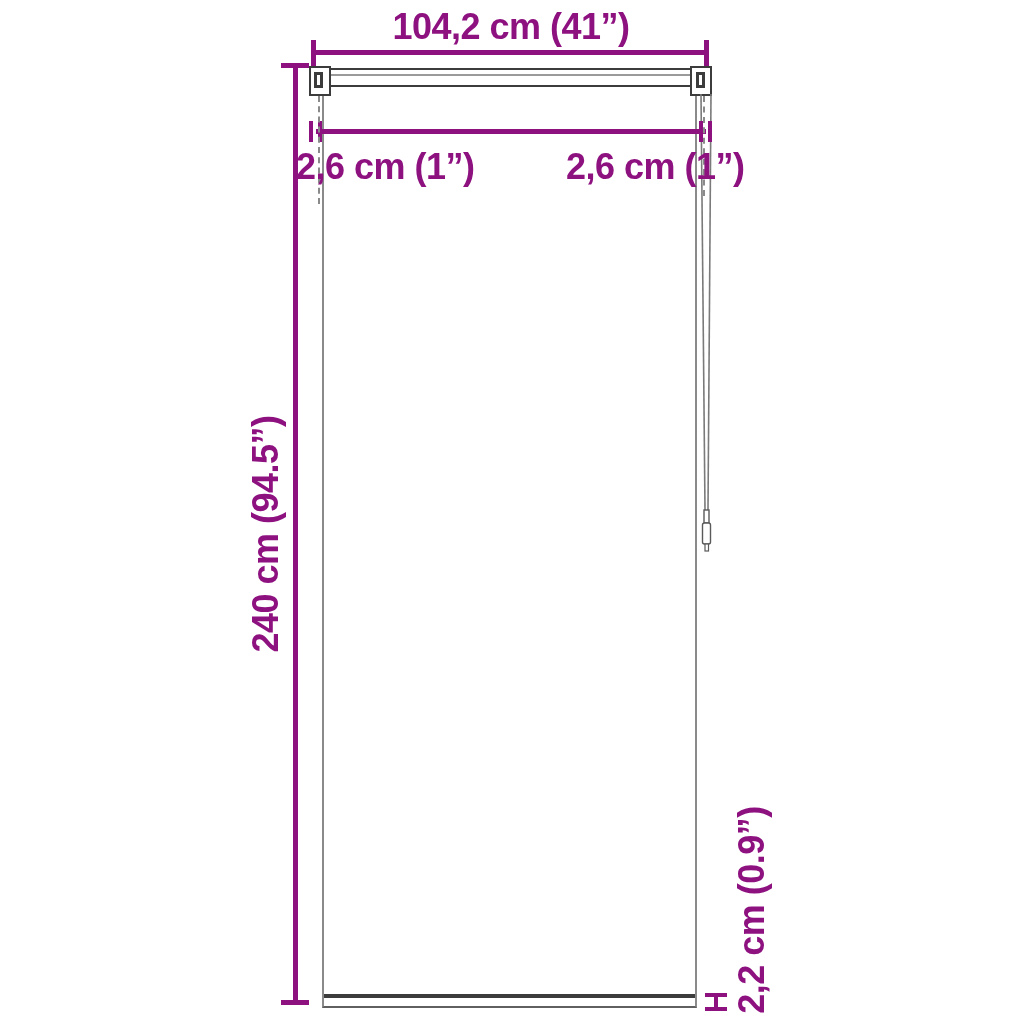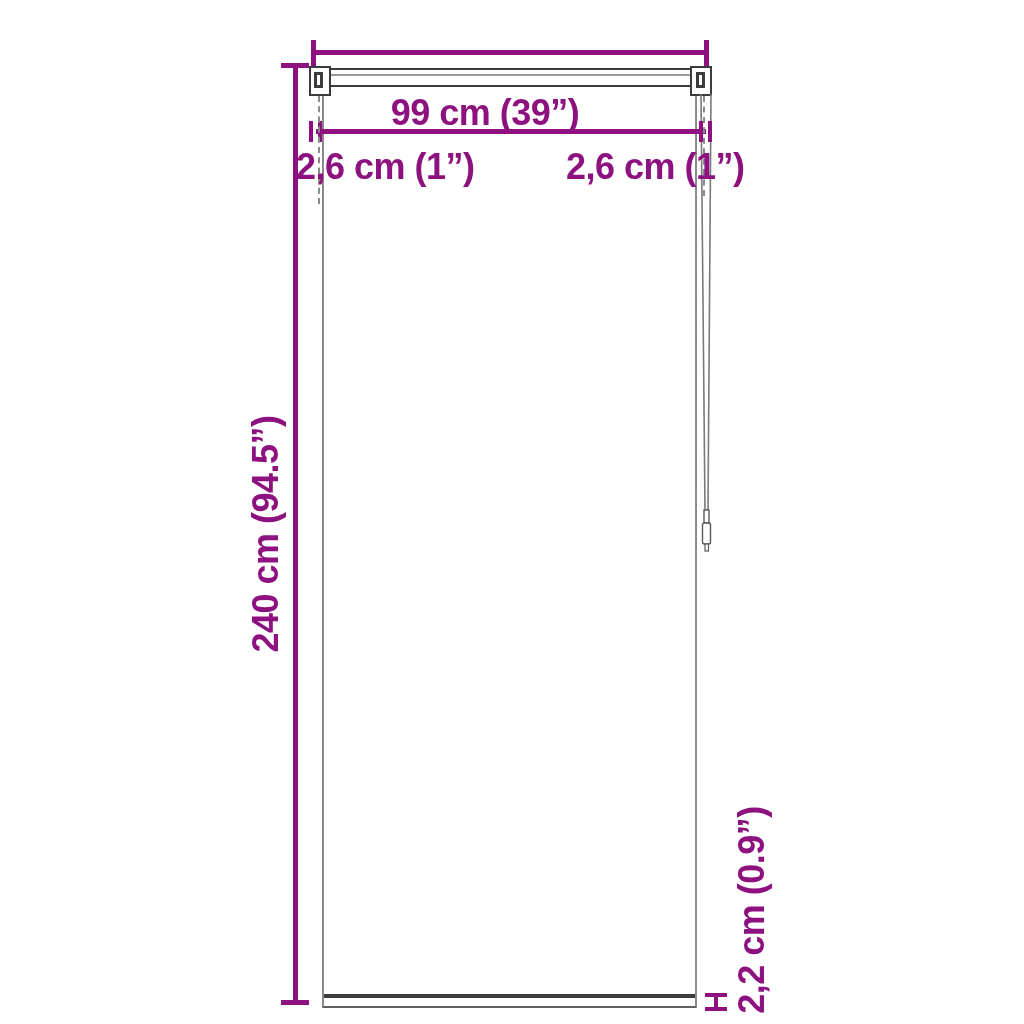--- a/index.html
+++ b/index.html
@@ -47,20 +47,21 @@
     border-bottom:2px solid #606060;
   }
   .bottom-bar{position:absolute;left:324px;top:994px;width:371px;height:4px;background:var(--outline-dark);}
   .cord-svg{position:absolute;left:695px;top:90px;}
 </style>
 </head>
 <body>
 
 <div id="canvas">
 
+  <div class="dim-label centered" style="left:312px;top:6px;width:398px;">104,2 cm (41”)</div>
   <div class="dim-line-h" style="left:313px;top:50px;width:394px;"></div>
   <div class="tick-v" style="left:311px;top:40px;height:28px;"></div>
   <div class="tick-v" style="left:704px;top:40px;height:28px;"></div>
 
   <div class="fabric"></div>
   <div class="bottom-bar"></div>
 
   <div class="headrail"></div>
   <div class="headrail-groove"></div>
 
@@ -72,21 +73,20 @@
   </div>
 
   <svg class="cord-svg" width="30" height="475" viewBox="0 0 30 475">
     <path d="M6,4 L10,420" fill="none" stroke="#7a7a7a" stroke-width="1.6"></path>
     <path d="M16,4 L13,420" fill="none" stroke="#7a7a7a" stroke-width="1.6"></path>
     <rect x="9" y="420" width="5" height="13" fill="#ffffff" stroke="#5a5a5a" stroke-width="1.4"></rect>
     <rect x="7.5" y="433" width="8" height="21" rx="2" fill="#ffffff" stroke="#5a5a5a" stroke-width="1.4"></rect>
     <rect x="10" y="454" width="3.5" height="7" fill="#ffffff" stroke="#5a5a5a" stroke-width="1.2"></rect>
   </svg>
 
-  <div class="dim-label centered" style="left:290px;top:92px;width:390px;">99 cm (39”)</div>
   <div class="dim-line-h" style="left:316px;top:129px;width:390px;"></div>
   <div class="tick-small-v" style="left:309px;top:121px;height:21px;"></div>
   <div class="tick-small-v" style="left:318px;top:121px;height:21px;"></div>
   <div class="tick-small-v" style="left:699px;top:121px;height:21px;"></div>
   <div class="tick-small-v" style="left:708px;top:121px;height:21px;"></div>
 
   <div class="ext-line" style="left:318px;top:96px;height:108px;"></div>
   <div class="ext-line" style="left:703px;top:96px;height:100px;"></div>
 
   <div class="dim-label" style="left:296px;top:146px;">2,6 cm (1”)</div>

